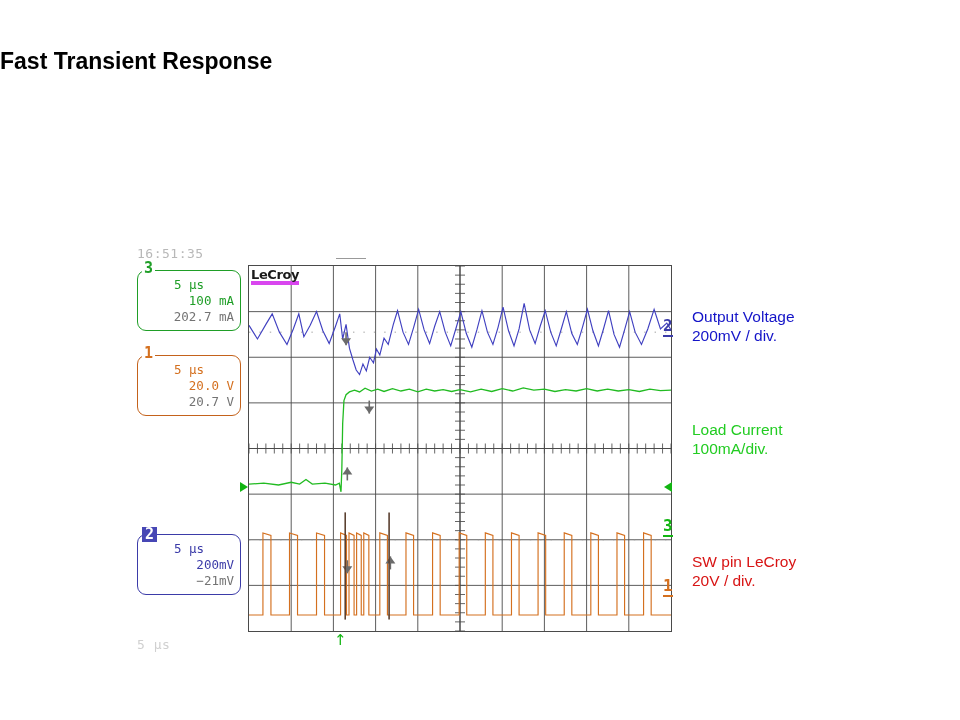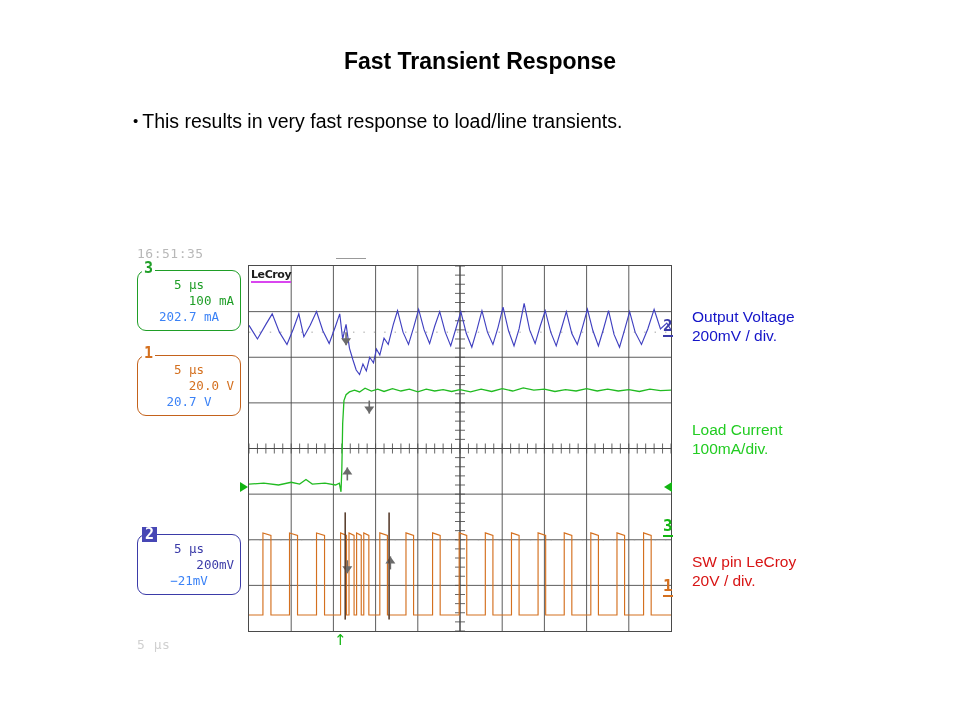--- a/index.html
+++ b/index.html
@@ -16,21 +16,20 @@
     font-family: "Liberation Sans", sans-serif;
     color: #000000;
   }
 
   
   #slide-title {
     position: absolute;
     left: 0;
     top: 48px;
     width: 960px;
-    text-align: center;
     font-size: 23px;
     font-weight: bold;
     letter-spacing: 0px;
     color: #000000;
   }
 
   #bullet-list {
     position: absolute;
     left: 133px;
     top: 108px;
@@ -98,21 +97,21 @@
     font-weight: bold;
     line-height: 15px;
     background: #ffffff;
     padding: 0 2px;
   }
   .chan-box .row {
     white-space: pre;
   }
   .chan-box .r-center { text-align: center; }
   .chan-box .r-left   { text-align: right; padding-left: 4px;}
-  .chan-box .r-right  { text-align: center; color: #3b82f6; }
+  .chan-box .r-right  { text-align: right; color: #737373; }
 
   #box-ch3 { left: 137px; top: 270px; border-color: #1f9e27; color: #1f9e27; }
   #box-ch3 .chan-num { color: #1f9e27; }
   #box-ch1 { left: 137px; top: 355px; border-color: #c4621b; color: #d4701f; }
   #box-ch1 .chan-num { color: #d4701f; }
   #box-ch2 { left: 137px; top: 534px; border-color: #3b3ba8; color: #3b3ba8; }
   #box-ch2 .chan-num {
     color: #ffffff;
     background: #4747b5;
     padding: 0 3px;
@@ -131,24 +130,24 @@
     overflow: hidden;
     background: #ffffff;
   }
   #grid-svg { display: block; }
 
   #lecroy-logo {
     position: absolute;
     left: 251px;
     top: 268px;
     font-family: "DejaVu Sans", sans-serif;
-    font-size: 11px;
+    font-size: 13px;
     font-weight: bold;
     color: #1a1a1a;
-    border-bottom: 2px solid #d946ef;
+    border-bottom: 4px solid #d946ef;
     letter-spacing: -0.4px;
     line-height: 13px;
   }
 
   #top-tickmark {
     position: absolute;
     left: 336px;
     top: 258px;
     width: 30px;
     height: 0;
@@ -205,21 +204,20 @@
   #anno-output { left: 692px; top: 307px; color: #1414c8; }
   #anno-load   { left: 692px; top: 420px; color: #22cc22; }
   #anno-sw     { left: 692px; top: 552px; color: #d81414; }
 </style>
 </head>
 <body>
 
 <div id="slide-title">Fast Transient Response</div>
 
 <div id="bullet-list">
-  <div class="bullet-line"><span class="bullet-dot">•</span><span>This results in very fast response to load/line transients.</span></div>
 </div>
 
 <div id="scope">
 
   <div id="scope-timestamp">16:51:35</div>
   <div id="scope-timebase-footer">5 µs</div>
 
   <div class="chan-box" id="box-ch3">
     <span class="chan-num">3</span>
     <div class="row r-center">5 µs</div>

